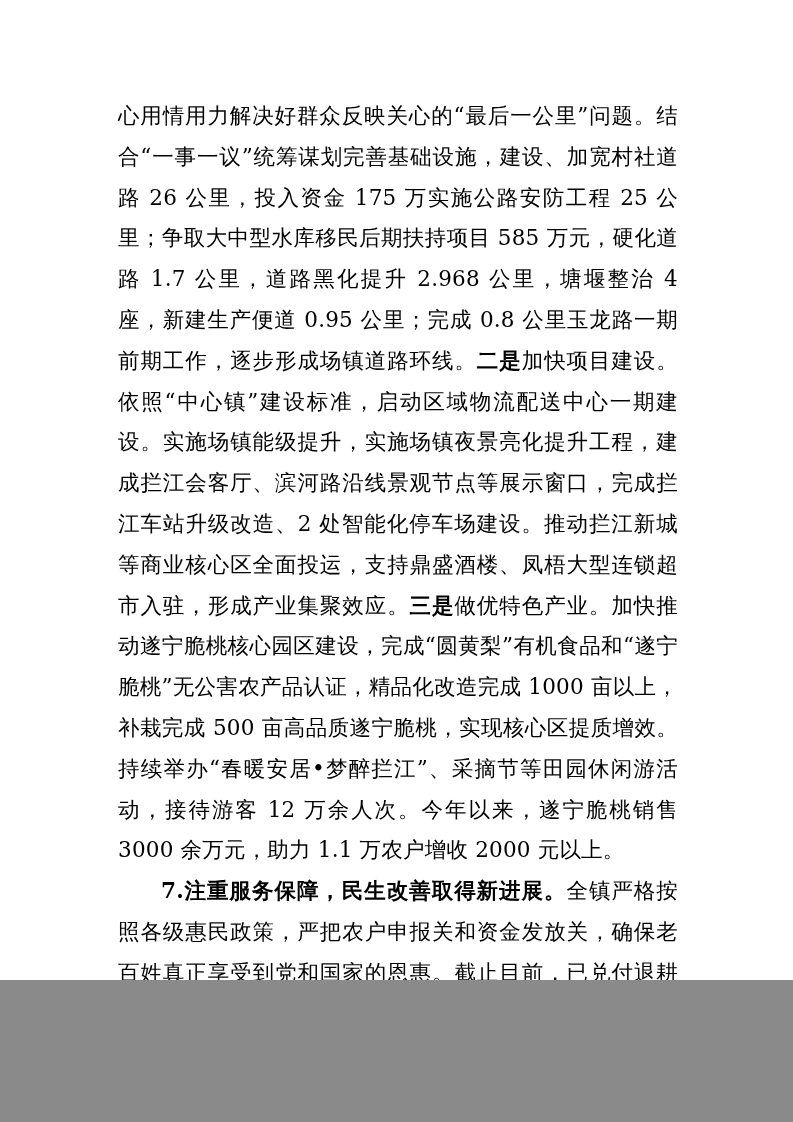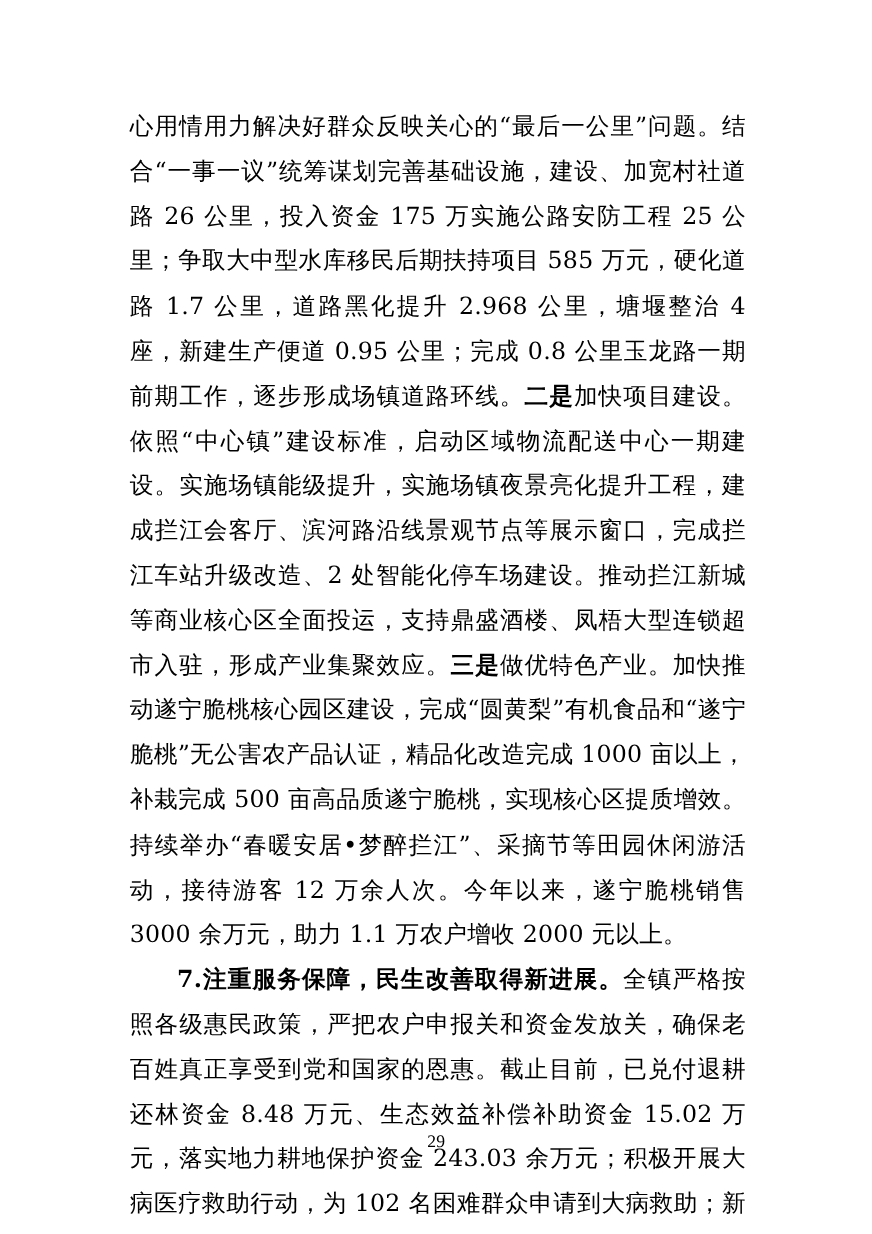--- a/index.html
+++ b/index.html
@@ -3,21 +3,21 @@
 <meta charset="utf-8">
 <style>
   html, body {
     margin: 0;
     padding: 0;
     background: #8a8a8a;
   }
   .page {
     position: relative;
     width: 793px;
-    height: 1122px;
+    height: 980px;
     background: #ffffff;
     margin: 0 auto;
     overflow: hidden;
     box-sizing: border-box;
   }
   .content {
     position: absolute;
     left: 118px;
     top: 96px;
     width: 560px;

